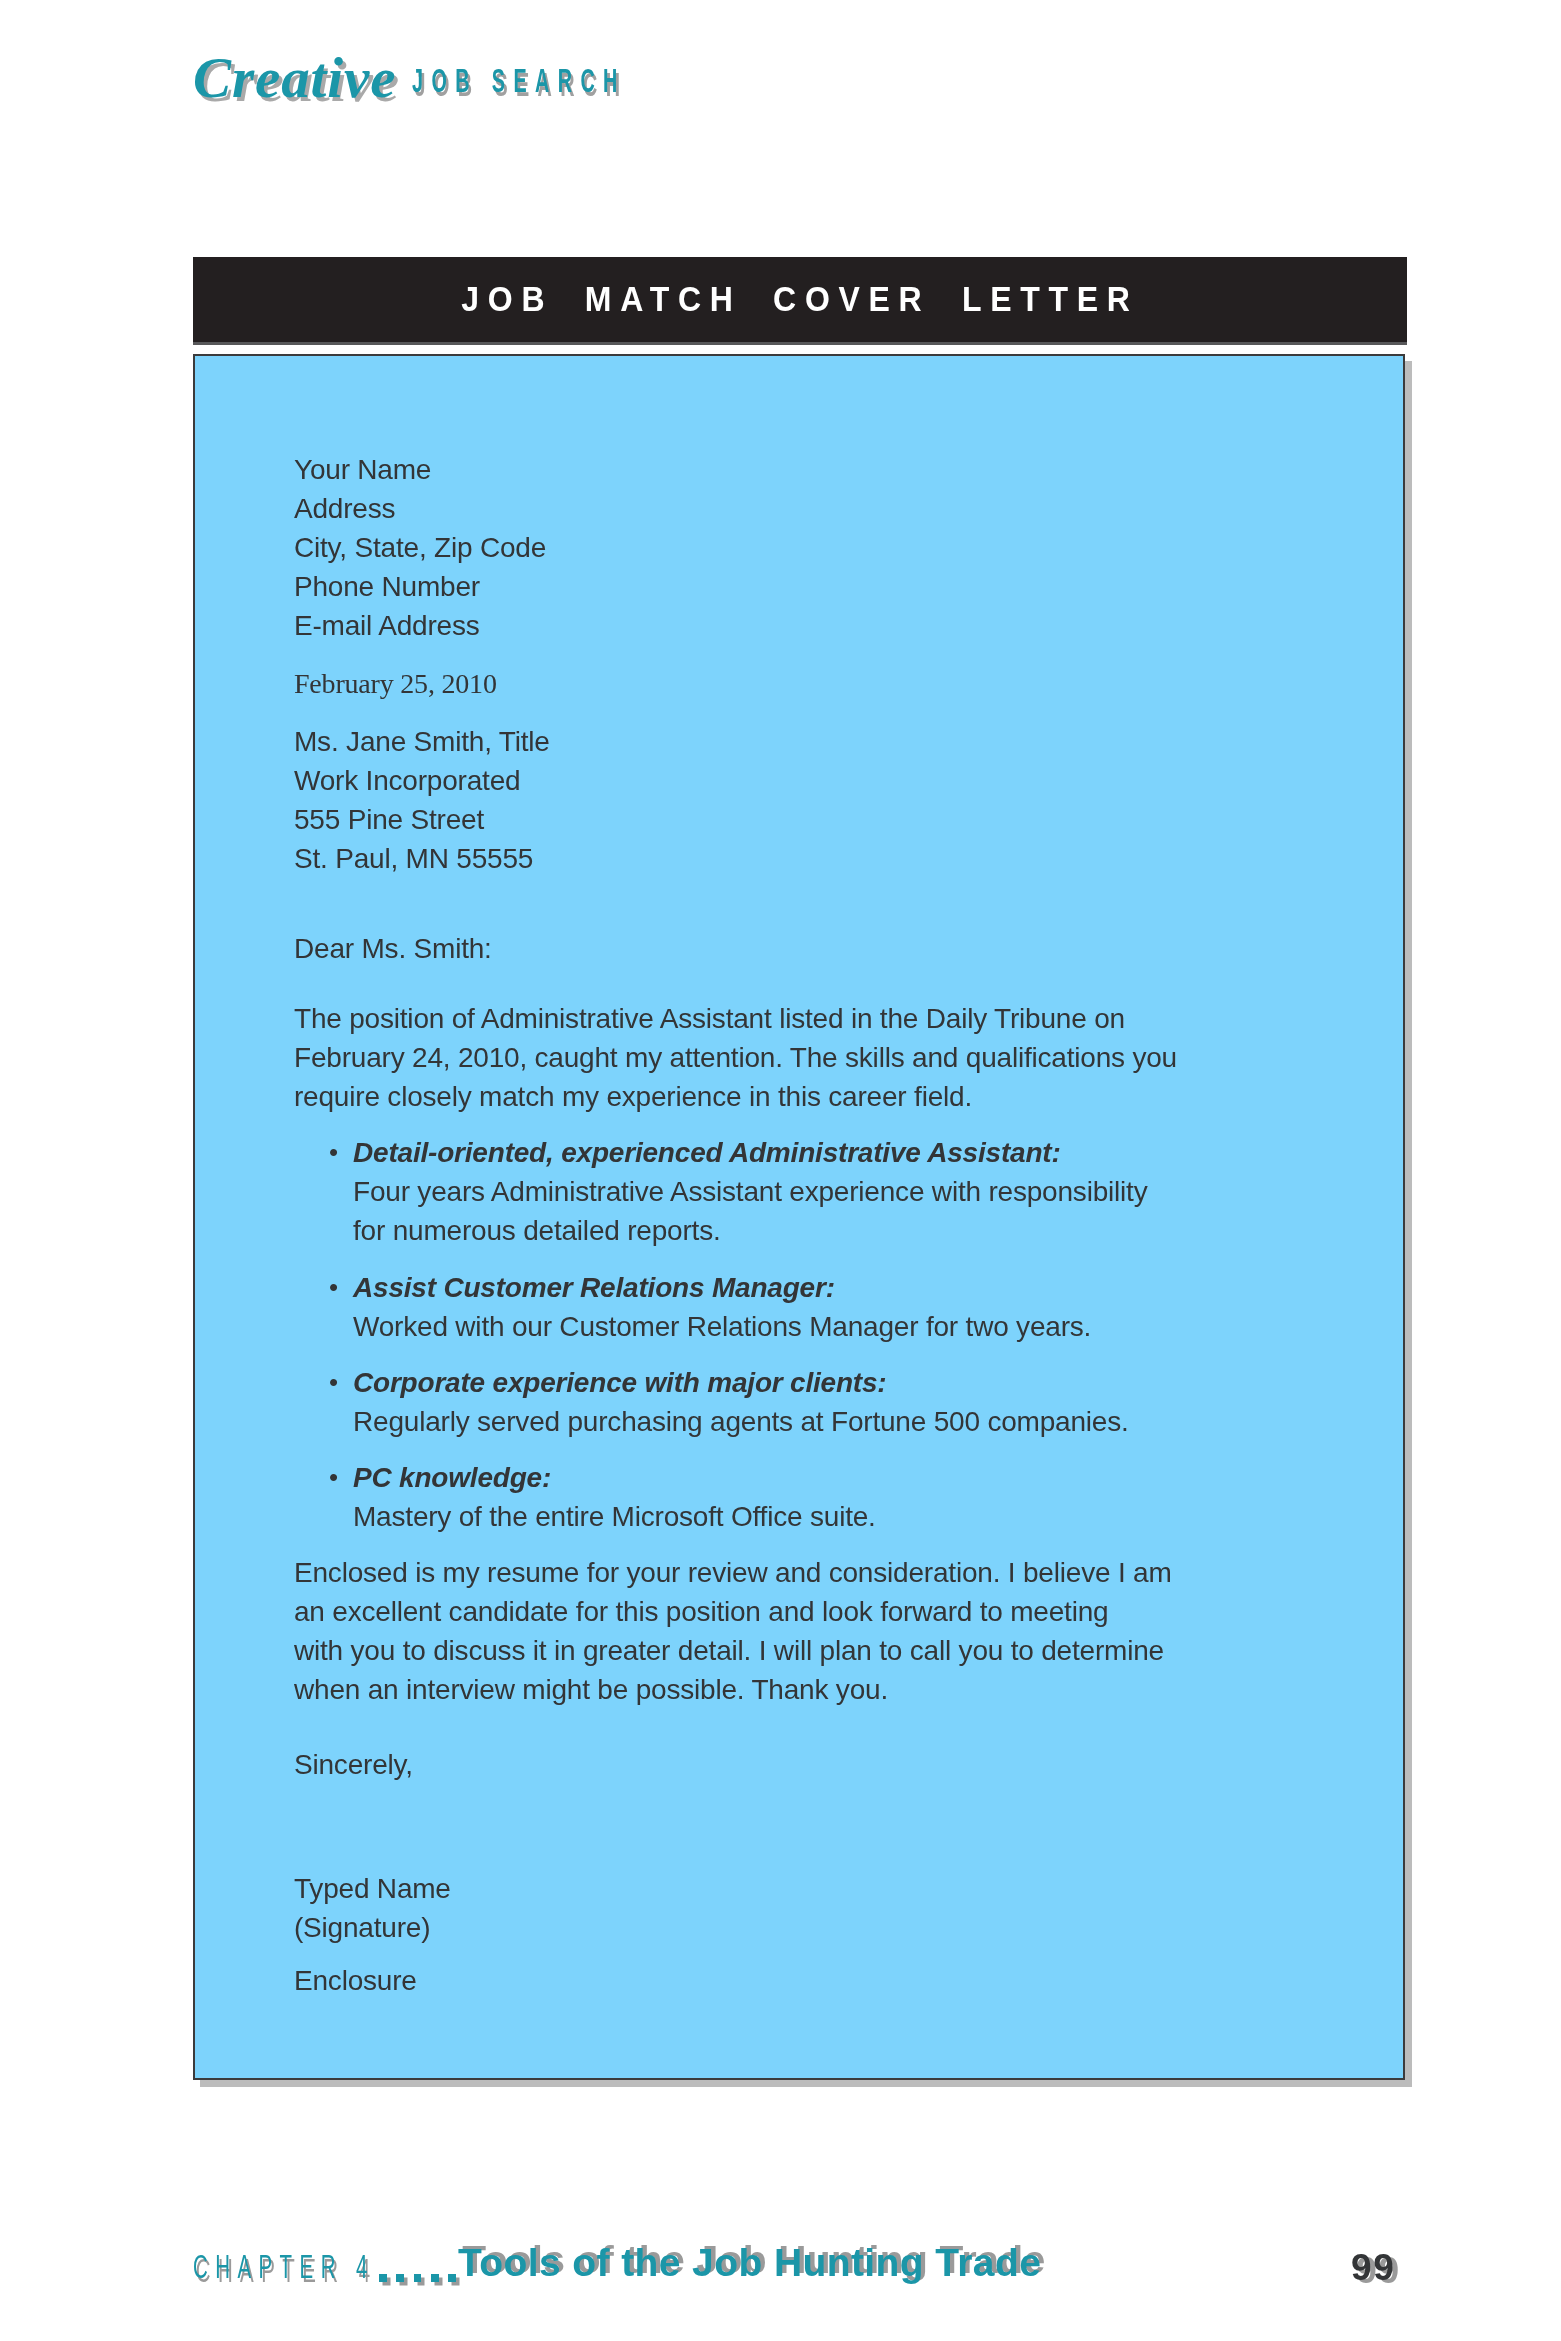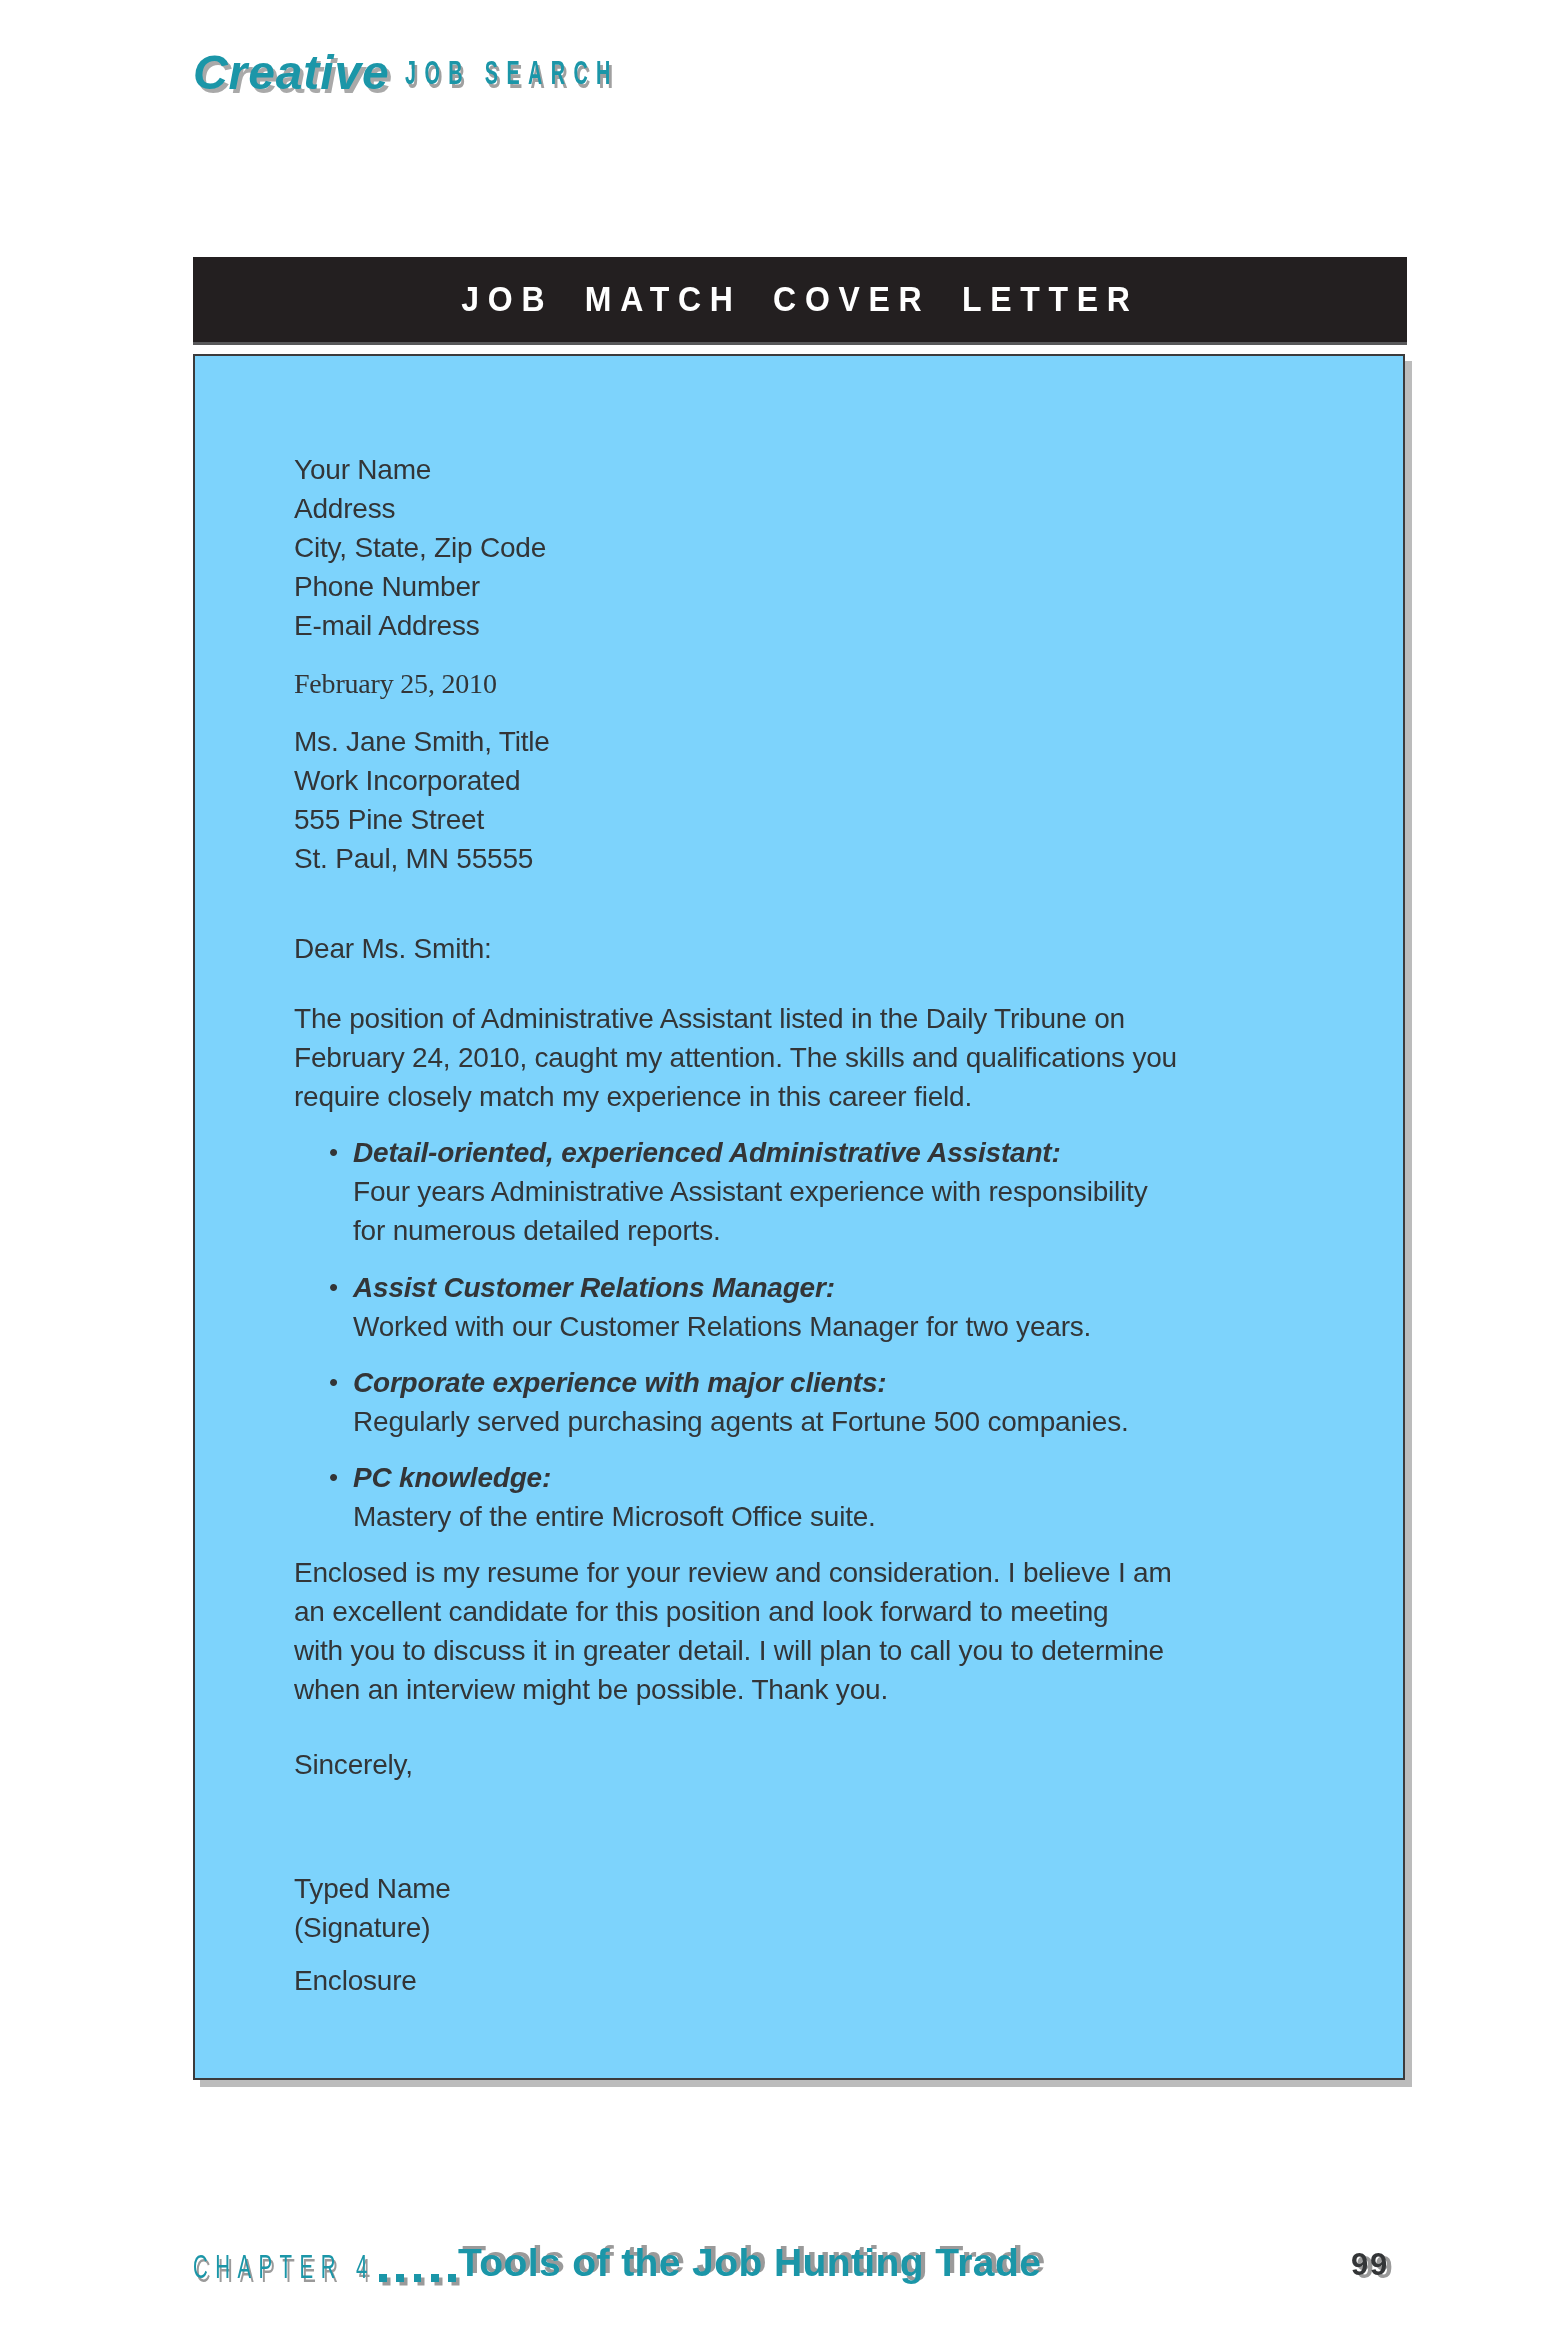--- a/index.html
+++ b/index.html
@@ -10,24 +10,24 @@
     height: 2342px;
     background: #ffffff;
     font-family: "Liberation Sans", sans-serif;
     color: #333537;
     overflow: hidden;
   }
 
   
   .logo { position: absolute; left: 193px; top: 45px; height: 69px; white-space: nowrap; }
   .logo-script {
-    font-family: Liberation Sans, sans-serif;
+    font-family: Liberation Serif, serif;
     font-style: italic;
     font-weight: bold;
-    font-size: 48px;
+    font-size: 57px;
     color: #1b96a8;
     text-shadow: 3.5px 3.5px 0 #a9a9a9;
     letter-spacing: 0.9px;
   }
   .logo-caps {
     display: inline-block;
     transform: scaleX(0.60);
     transform-origin: left bottom;
     margin-left: 15.6px;
     font-size: 33px;
@@ -117,21 +117,21 @@
     position: absolute; left: 458px; top: 2241px;
     font-size: 39px;
     font-weight: 700;
     letter-spacing: 0.4px;
     color: #1b96a8;
     text-shadow: 4.3px -3.5px 0 #9a9a9a;
     white-space: nowrap;
   }
   .page-number {
     position: absolute; left: 1351px; top: 2247px;
-    font-size: 31px;
+    font-size: 37px;
     font-weight: 700;
     color: #333537;
     text-shadow: 5.2px 2.6px 0 #9a9a9a;
     letter-spacing: 1.7px;
   }
 </style>
 </head>
 <body>
 
 <div class="page">

